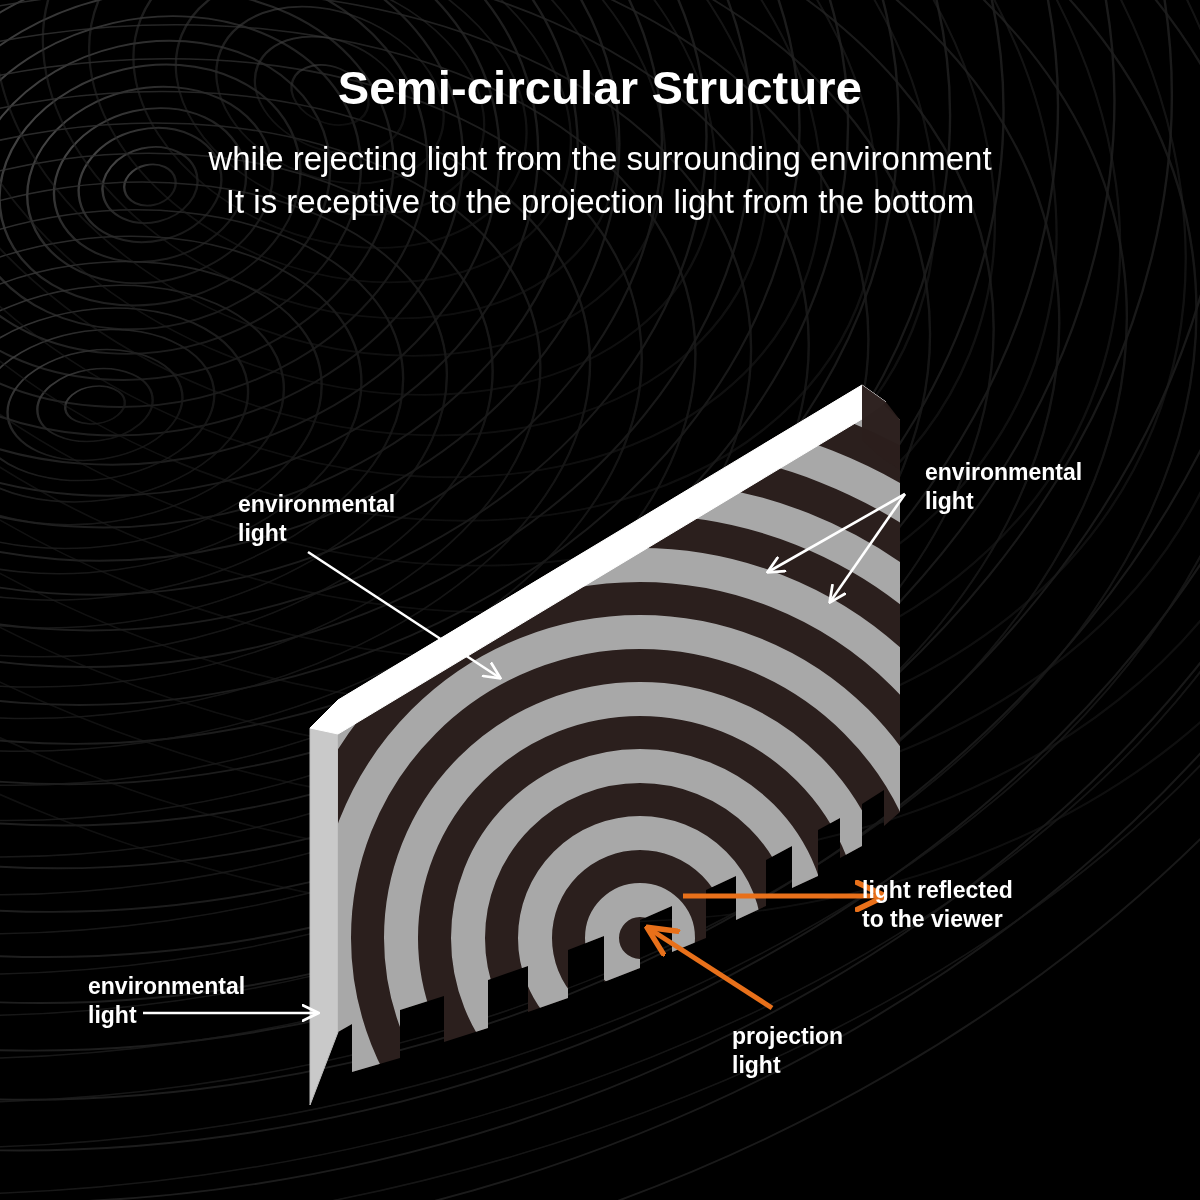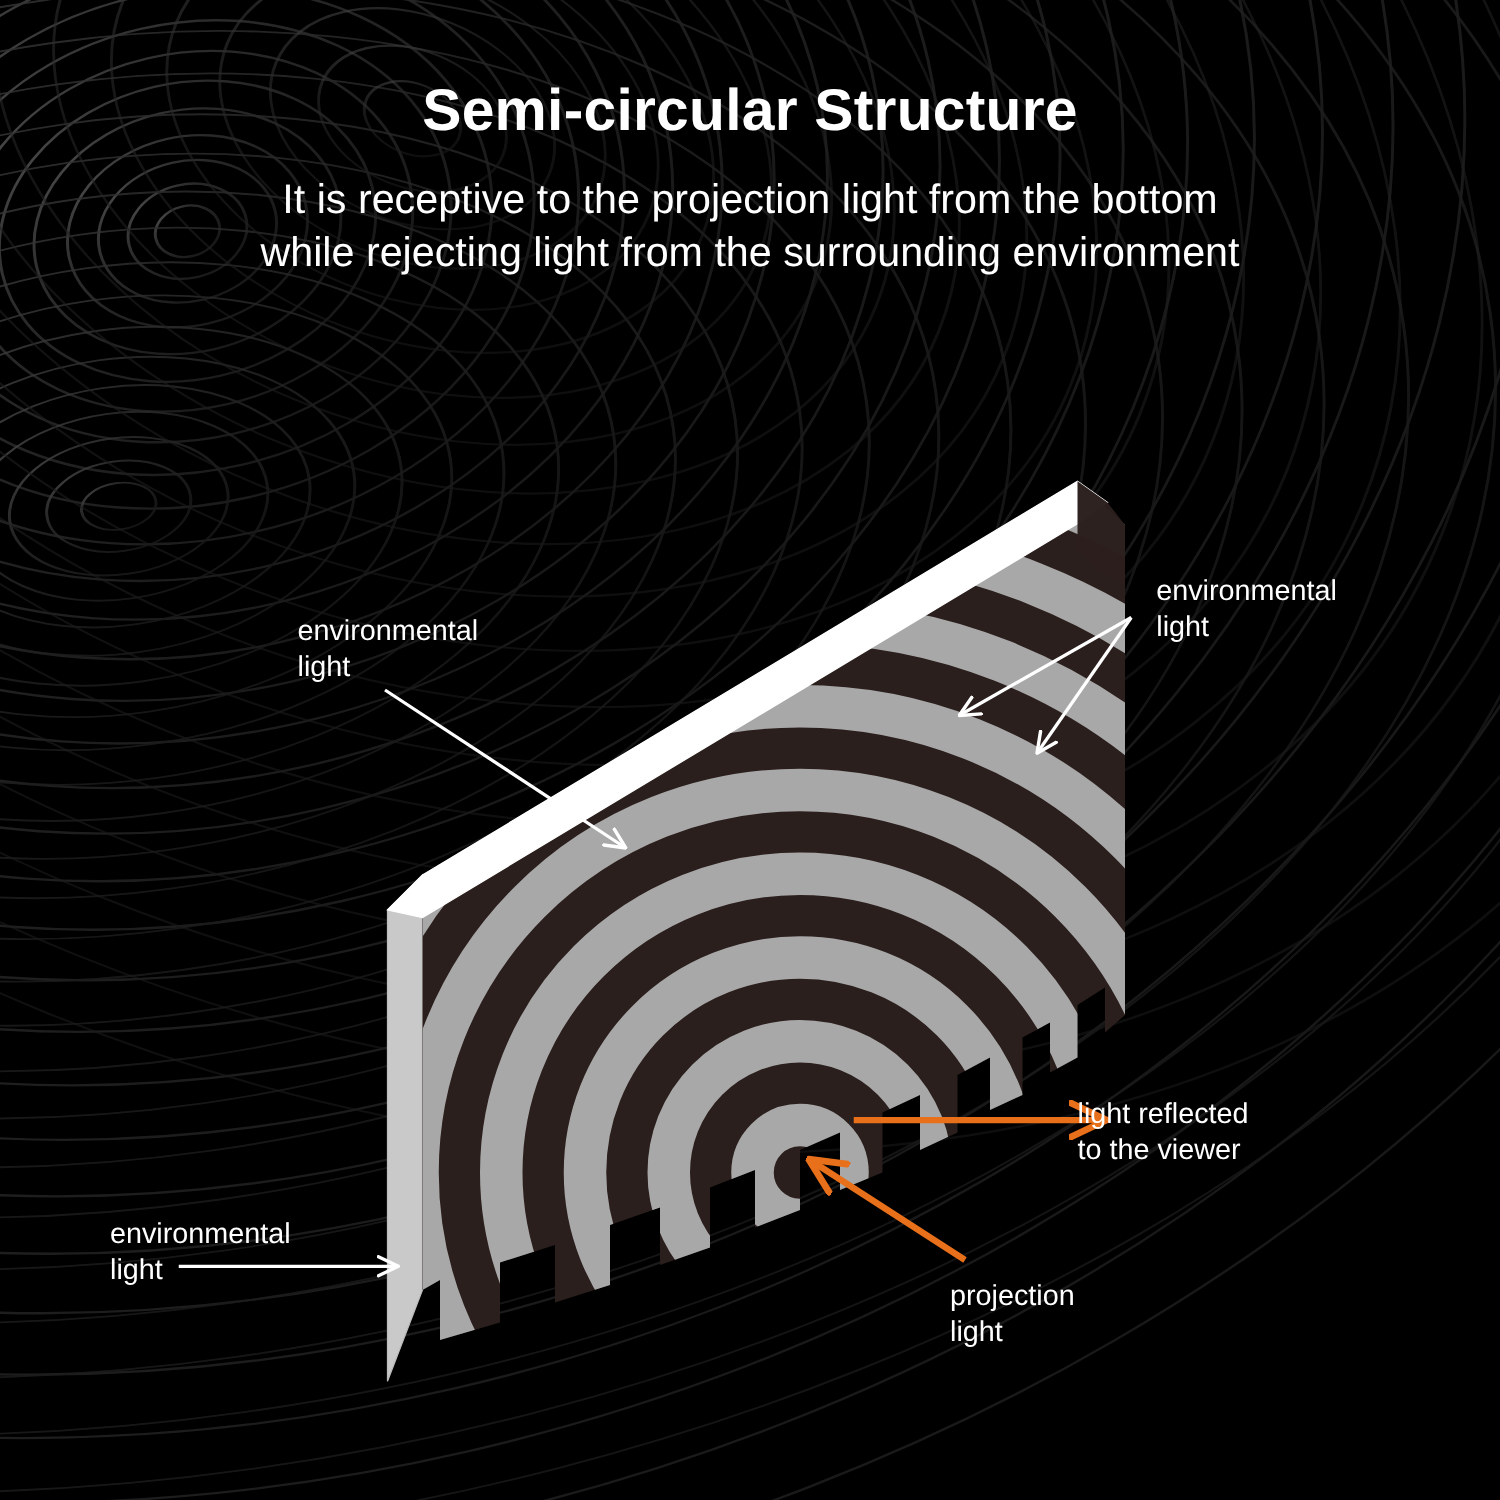--- a/index.html
+++ b/index.html
@@ -56,26 +56,27 @@
     z-index: 4;
   }
   .annot-text {
     position: absolute;
     color: #ffffff;
     font-size: 23px;
     line-height: 1.28;
     white-space: pre-line;
     z-index: 6;
     pointer-events: none;
+    font-weight: bold;
   }
   #label-env-left   { left: 238px; top: 490px; }
   #label-env-right  { left: 925px; top: 458px; }
   #label-env-bottom { left: 88px;  top: 972px; }
   #label-reflected  { left: 862px; top: 876px; }
-  #label-projection { left: 760px; top: 1022px; }
+  #label-projection { left: 732px; top: 1022px; }
 </style>
 </head>
 <body>
 
 <div id="stage">
 
   <svg id="bg-swirl" viewBox="0 0 1200 1200" xmlns="http://www.w3.org/2000/svg">
     <rect x="0" y="0" width="1200" height="1200" fill="#000000"></rect>
     <defs>
       <radialGradient id="ringFade" cx="0.12" cy="0.12" r="1.15">
@@ -171,22 +172,22 @@
           <circle r="958"></circle>
           <circle r="1030"></circle>
           <circle r="1104"></circle>
       </g>
     </g>
   </svg>
 
   <div id="headings">
     <h1 id="page-title">Semi-circular Structure</h1>
     <div id="page-subtitle">
+      <span class="sub-line">while rejecting light from the surrounding environment</span>
       <span class="sub-line">It is receptive to the projection light from the bottom</span>
-      <span class="sub-line">while rejecting light from the surrounding environment</span>
     </div>
   </div>
 
   <svg id="diagram" viewBox="0 0 1200 1200" xmlns="http://www.w3.org/2000/svg">
     <defs>
 
       <clipPath id="frontFaceClip">
         <path d="M 338,700 L 862,385 L 900,420
                  L 900,812
                  L 884,826 L 884,790 L 862,804 L 862,846

